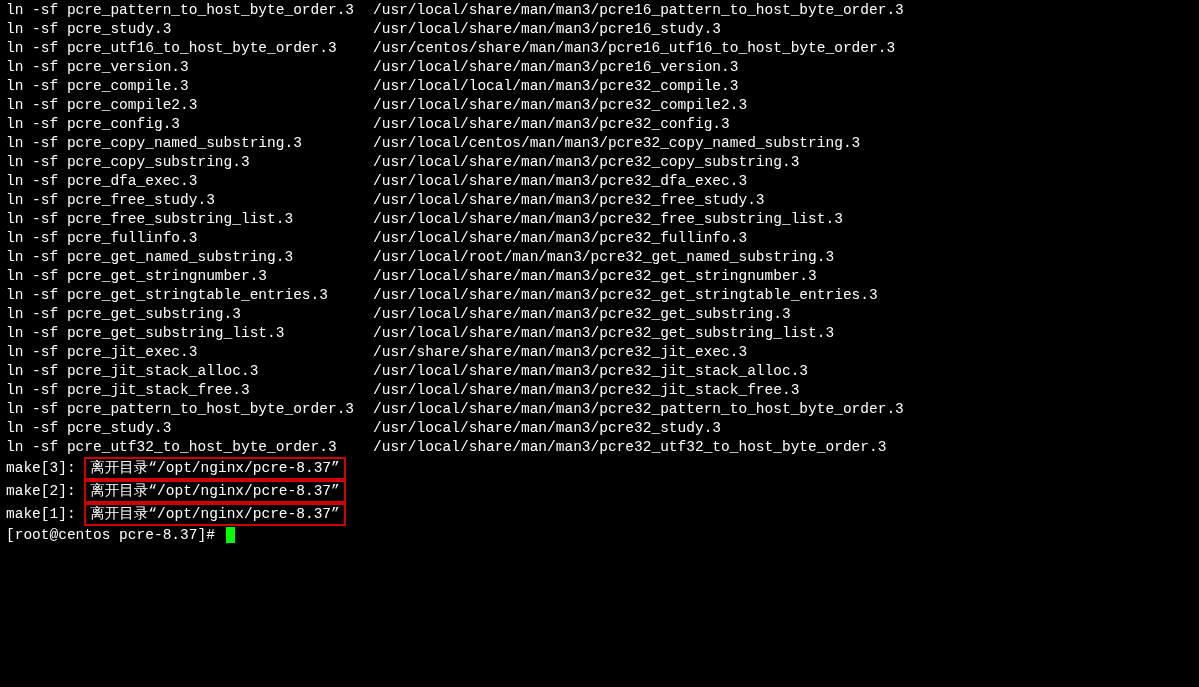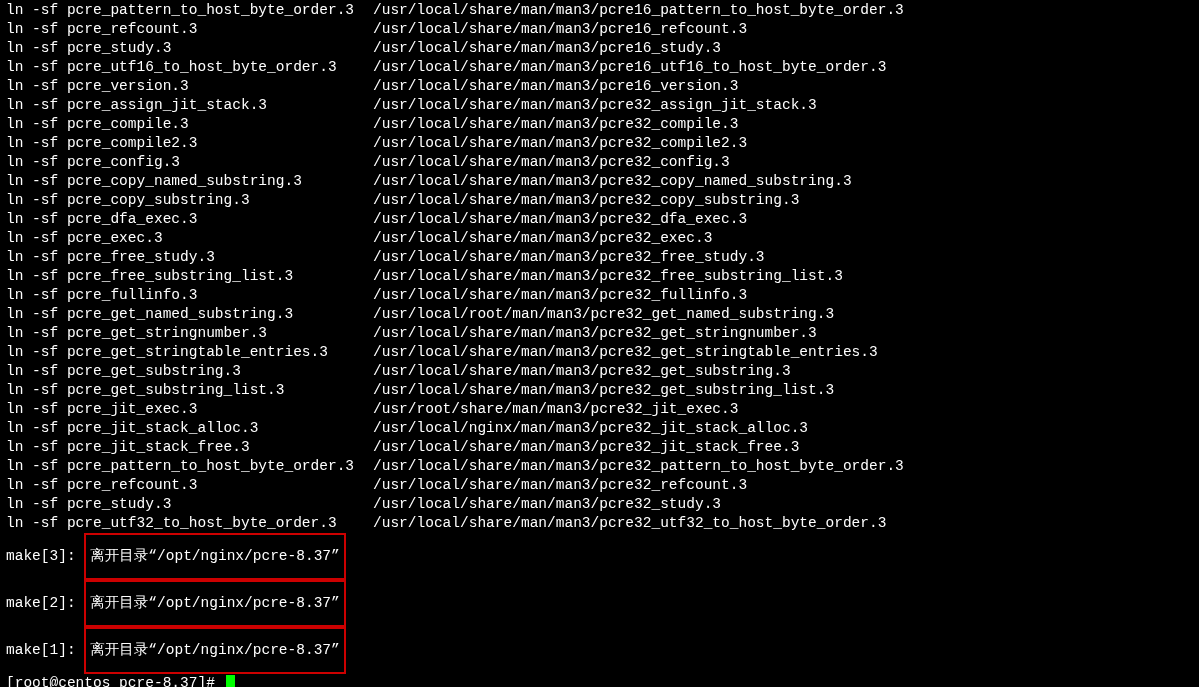--- a/index.html
+++ b/index.html
@@ -1,54 +1,50 @@
 <!DOCTYPE html>
 <html><head>
 <meta charset="utf-8">
 <style>
   html,body{margin:0;padding:0;background:#000;color:#fff;width:1199px;height:687px;overflow:hidden}
   body{font-family:"Courier New",monospace;font-size:14.5px;line-height:19px;
        font-feature-settings:"liga" 0;padding:1px 6px;box-sizing:border-box}
   .row{white-space:pre}
   .cmd{display:inline-block;width:367px}
-  .box-wrap{display:inline-block;border:2px solid #c00;padding:12px 4px;margin-top:0}
+  .box-wrap{display:inline-block;border:2px solid #c00;padding:0 4px;margin-top:0}
   .make-pre{display:inline-block}
   .prompt{display:inline-block}
   .cursor{display:inline-block;width:9px;height:16px;background:#0f0;vertical-align:text-bottom;margin-left:2px}
 </style>
 </head>
 <body>
 
 <div id="ln-area">
     <div class="row"><span class="cmd">ln -sf pcre_pattern_to_host_byte_order.3</span><span>/usr/local/share/man/man3/pcre16_pattern_to_host_byte_order.3</span></div>
-    <div class="row"><span class="cmd">ln -sf pcre_refcount.3</span><span>/usr/local/share/man/man3/pcre16_refcount.3</span></div>
     <div class="row"><span class="cmd">ln -sf pcre_study.3</span><span>/usr/local/share/man/man3/pcre16_study.3</span></div>
-    <div class="row"><span class="cmd">ln -sf pcre_utf16_to_host_byte_order.3</span><span>/usr/local/share/man/man3/pcre16_utf16_to_host_byte_order.3</span></div>
+    <div class="row"><span class="cmd">ln -sf pcre_utf16_to_host_byte_order.3</span><span>/usr/centos/share/man/man3/pcre16_utf16_to_host_byte_order.3</span></div>
     <div class="row"><span class="cmd">ln -sf pcre_version.3</span><span>/usr/local/share/man/man3/pcre16_version.3</span></div>
-    <div class="row"><span class="cmd">ln -sf pcre_assign_jit_stack.3</span><span>/usr/local/share/man/man3/pcre32_assign_jit_stack.3</span></div>
-    <div class="row"><span class="cmd">ln -sf pcre_compile.3</span><span>/usr/local/share/man/man3/pcre32_compile.3</span></div>
+    <div class="row"><span class="cmd">ln -sf pcre_compile.3</span><span>/usr/local/local/man/man3/pcre32_compile.3</span></div>
     <div class="row"><span class="cmd">ln -sf pcre_compile2.3</span><span>/usr/local/share/man/man3/pcre32_compile2.3</span></div>
     <div class="row"><span class="cmd">ln -sf pcre_config.3</span><span>/usr/local/share/man/man3/pcre32_config.3</span></div>
-    <div class="row"><span class="cmd">ln -sf pcre_copy_named_substring.3</span><span>/usr/local/share/man/man3/pcre32_copy_named_substring.3</span></div>
+    <div class="row"><span class="cmd">ln -sf pcre_copy_named_substring.3</span><span>/usr/local/centos/man/man3/pcre32_copy_named_substring.3</span></div>
     <div class="row"><span class="cmd">ln -sf pcre_copy_substring.3</span><span>/usr/local/share/man/man3/pcre32_copy_substring.3</span></div>
     <div class="row"><span class="cmd">ln -sf pcre_dfa_exec.3</span><span>/usr/local/share/man/man3/pcre32_dfa_exec.3</span></div>
-    <div class="row"><span class="cmd">ln -sf pcre_exec.3</span><span>/usr/local/share/man/man3/pcre32_exec.3</span></div>
     <div class="row"><span class="cmd">ln -sf pcre_free_study.3</span><span>/usr/local/share/man/man3/pcre32_free_study.3</span></div>
     <div class="row"><span class="cmd">ln -sf pcre_free_substring_list.3</span><span>/usr/local/share/man/man3/pcre32_free_substring_list.3</span></div>
     <div class="row"><span class="cmd">ln -sf pcre_fullinfo.3</span><span>/usr/local/share/man/man3/pcre32_fullinfo.3</span></div>
     <div class="row"><span class="cmd">ln -sf pcre_get_named_substring.3</span><span>/usr/local/root/man/man3/pcre32_get_named_substring.3</span></div>
     <div class="row"><span class="cmd">ln -sf pcre_get_stringnumber.3</span><span>/usr/local/share/man/man3/pcre32_get_stringnumber.3</span></div>
     <div class="row"><span class="cmd">ln -sf pcre_get_stringtable_entries.3</span><span>/usr/local/share/man/man3/pcre32_get_stringtable_entries.3</span></div>
     <div class="row"><span class="cmd">ln -sf pcre_get_substring.3</span><span>/usr/local/share/man/man3/pcre32_get_substring.3</span></div>
     <div class="row"><span class="cmd">ln -sf pcre_get_substring_list.3</span><span>/usr/local/share/man/man3/pcre32_get_substring_list.3</span></div>
-    <div class="row"><span class="cmd">ln -sf pcre_jit_exec.3</span><span>/usr/root/share/man/man3/pcre32_jit_exec.3</span></div>
-    <div class="row"><span class="cmd">ln -sf pcre_jit_stack_alloc.3</span><span>/usr/local/nginx/man/man3/pcre32_jit_stack_alloc.3</span></div>
+    <div class="row"><span class="cmd">ln -sf pcre_jit_exec.3</span><span>/usr/share/share/man/man3/pcre32_jit_exec.3</span></div>
+    <div class="row"><span class="cmd">ln -sf pcre_jit_stack_alloc.3</span><span>/usr/local/share/man/man3/pcre32_jit_stack_alloc.3</span></div>
     <div class="row"><span class="cmd">ln -sf pcre_jit_stack_free.3</span><span>/usr/local/share/man/man3/pcre32_jit_stack_free.3</span></div>
     <div class="row"><span class="cmd">ln -sf pcre_pattern_to_host_byte_order.3</span><span>/usr/local/share/man/man3/pcre32_pattern_to_host_byte_order.3</span></div>
-    <div class="row"><span class="cmd">ln -sf pcre_refcount.3</span><span>/usr/local/share/man/man3/pcre32_refcount.3</span></div>
     <div class="row"><span class="cmd">ln -sf pcre_study.3</span><span>/usr/local/share/man/man3/pcre32_study.3</span></div>
     <div class="row"><span class="cmd">ln -sf pcre_utf32_to_host_byte_order.3</span><span>/usr/local/share/man/man3/pcre32_utf32_to_host_byte_order.3</span></div>
   </div>
 
 <div>
   <div class="row"><span class="make-pre">make[3]: </span><span class="box-wrap">离开目录“/opt/nginx/pcre-8.37”</span></div>
   <div class="row"><span class="make-pre">make[2]: </span><span class="box-wrap">离开目录“/opt/nginx/pcre-8.37”</span></div>
   <div class="row"><span class="make-pre">make[1]: </span><span class="box-wrap">离开目录“/opt/nginx/pcre-8.37”</span></div>
 </div>
 

